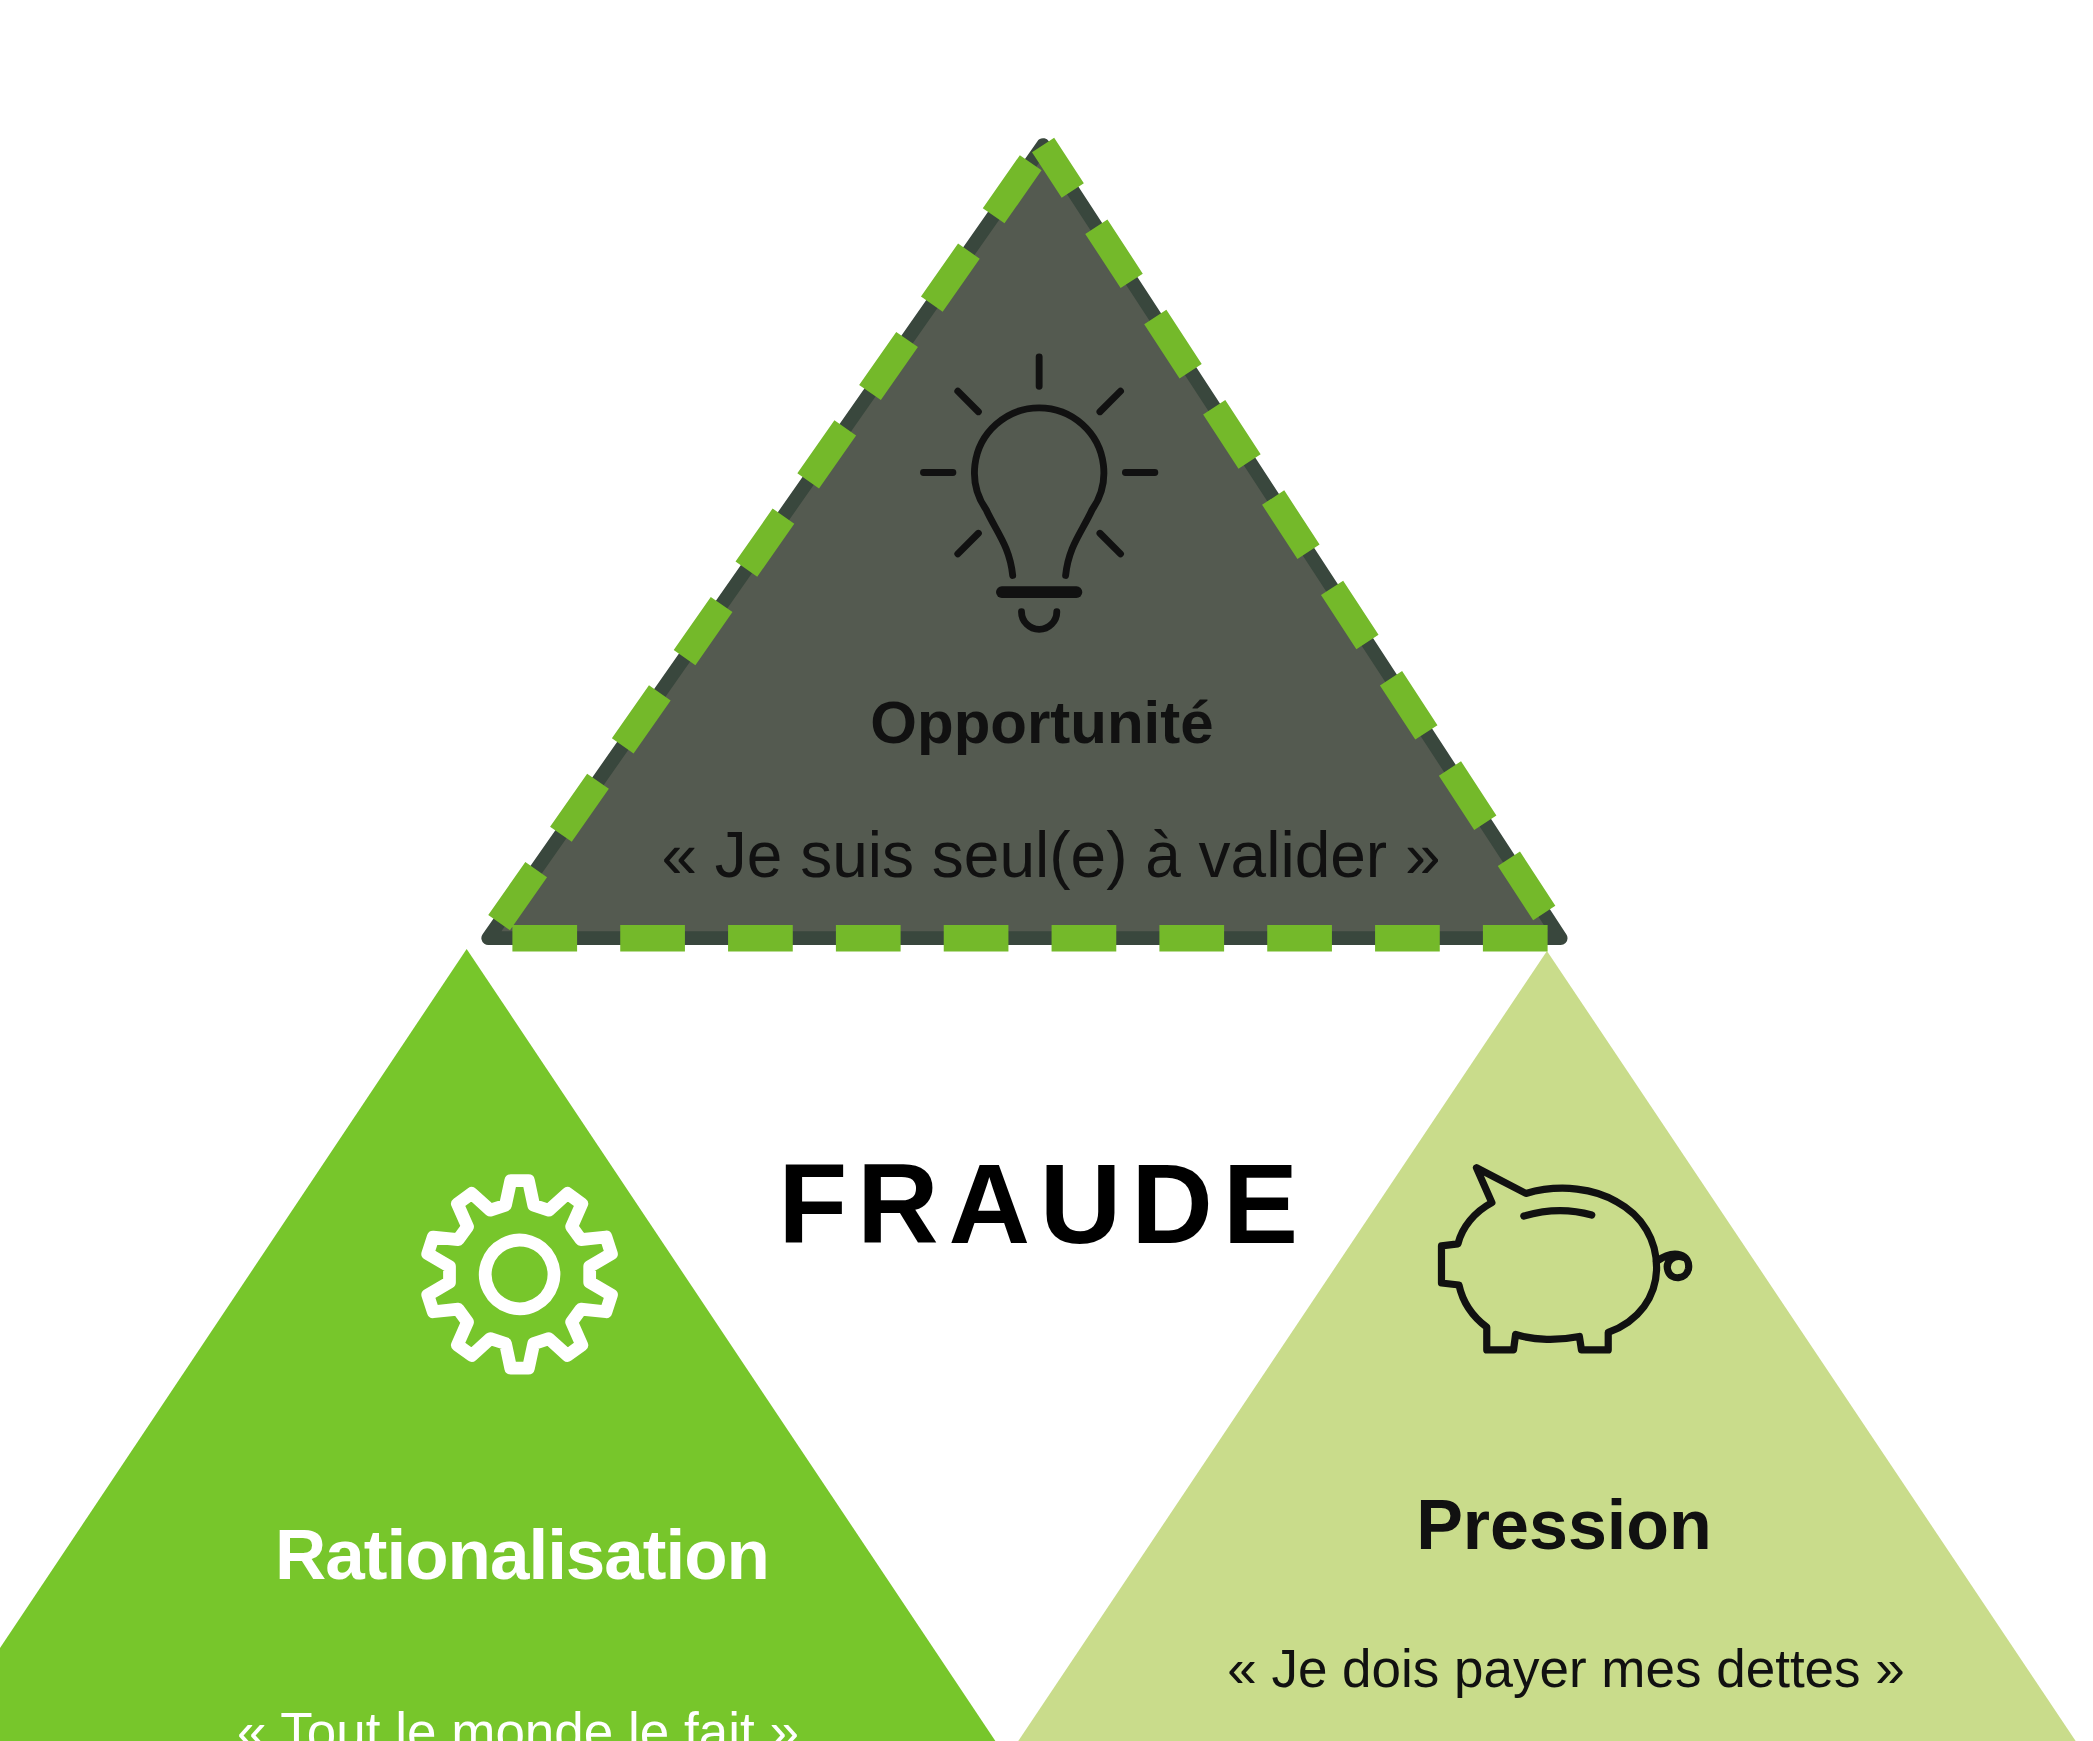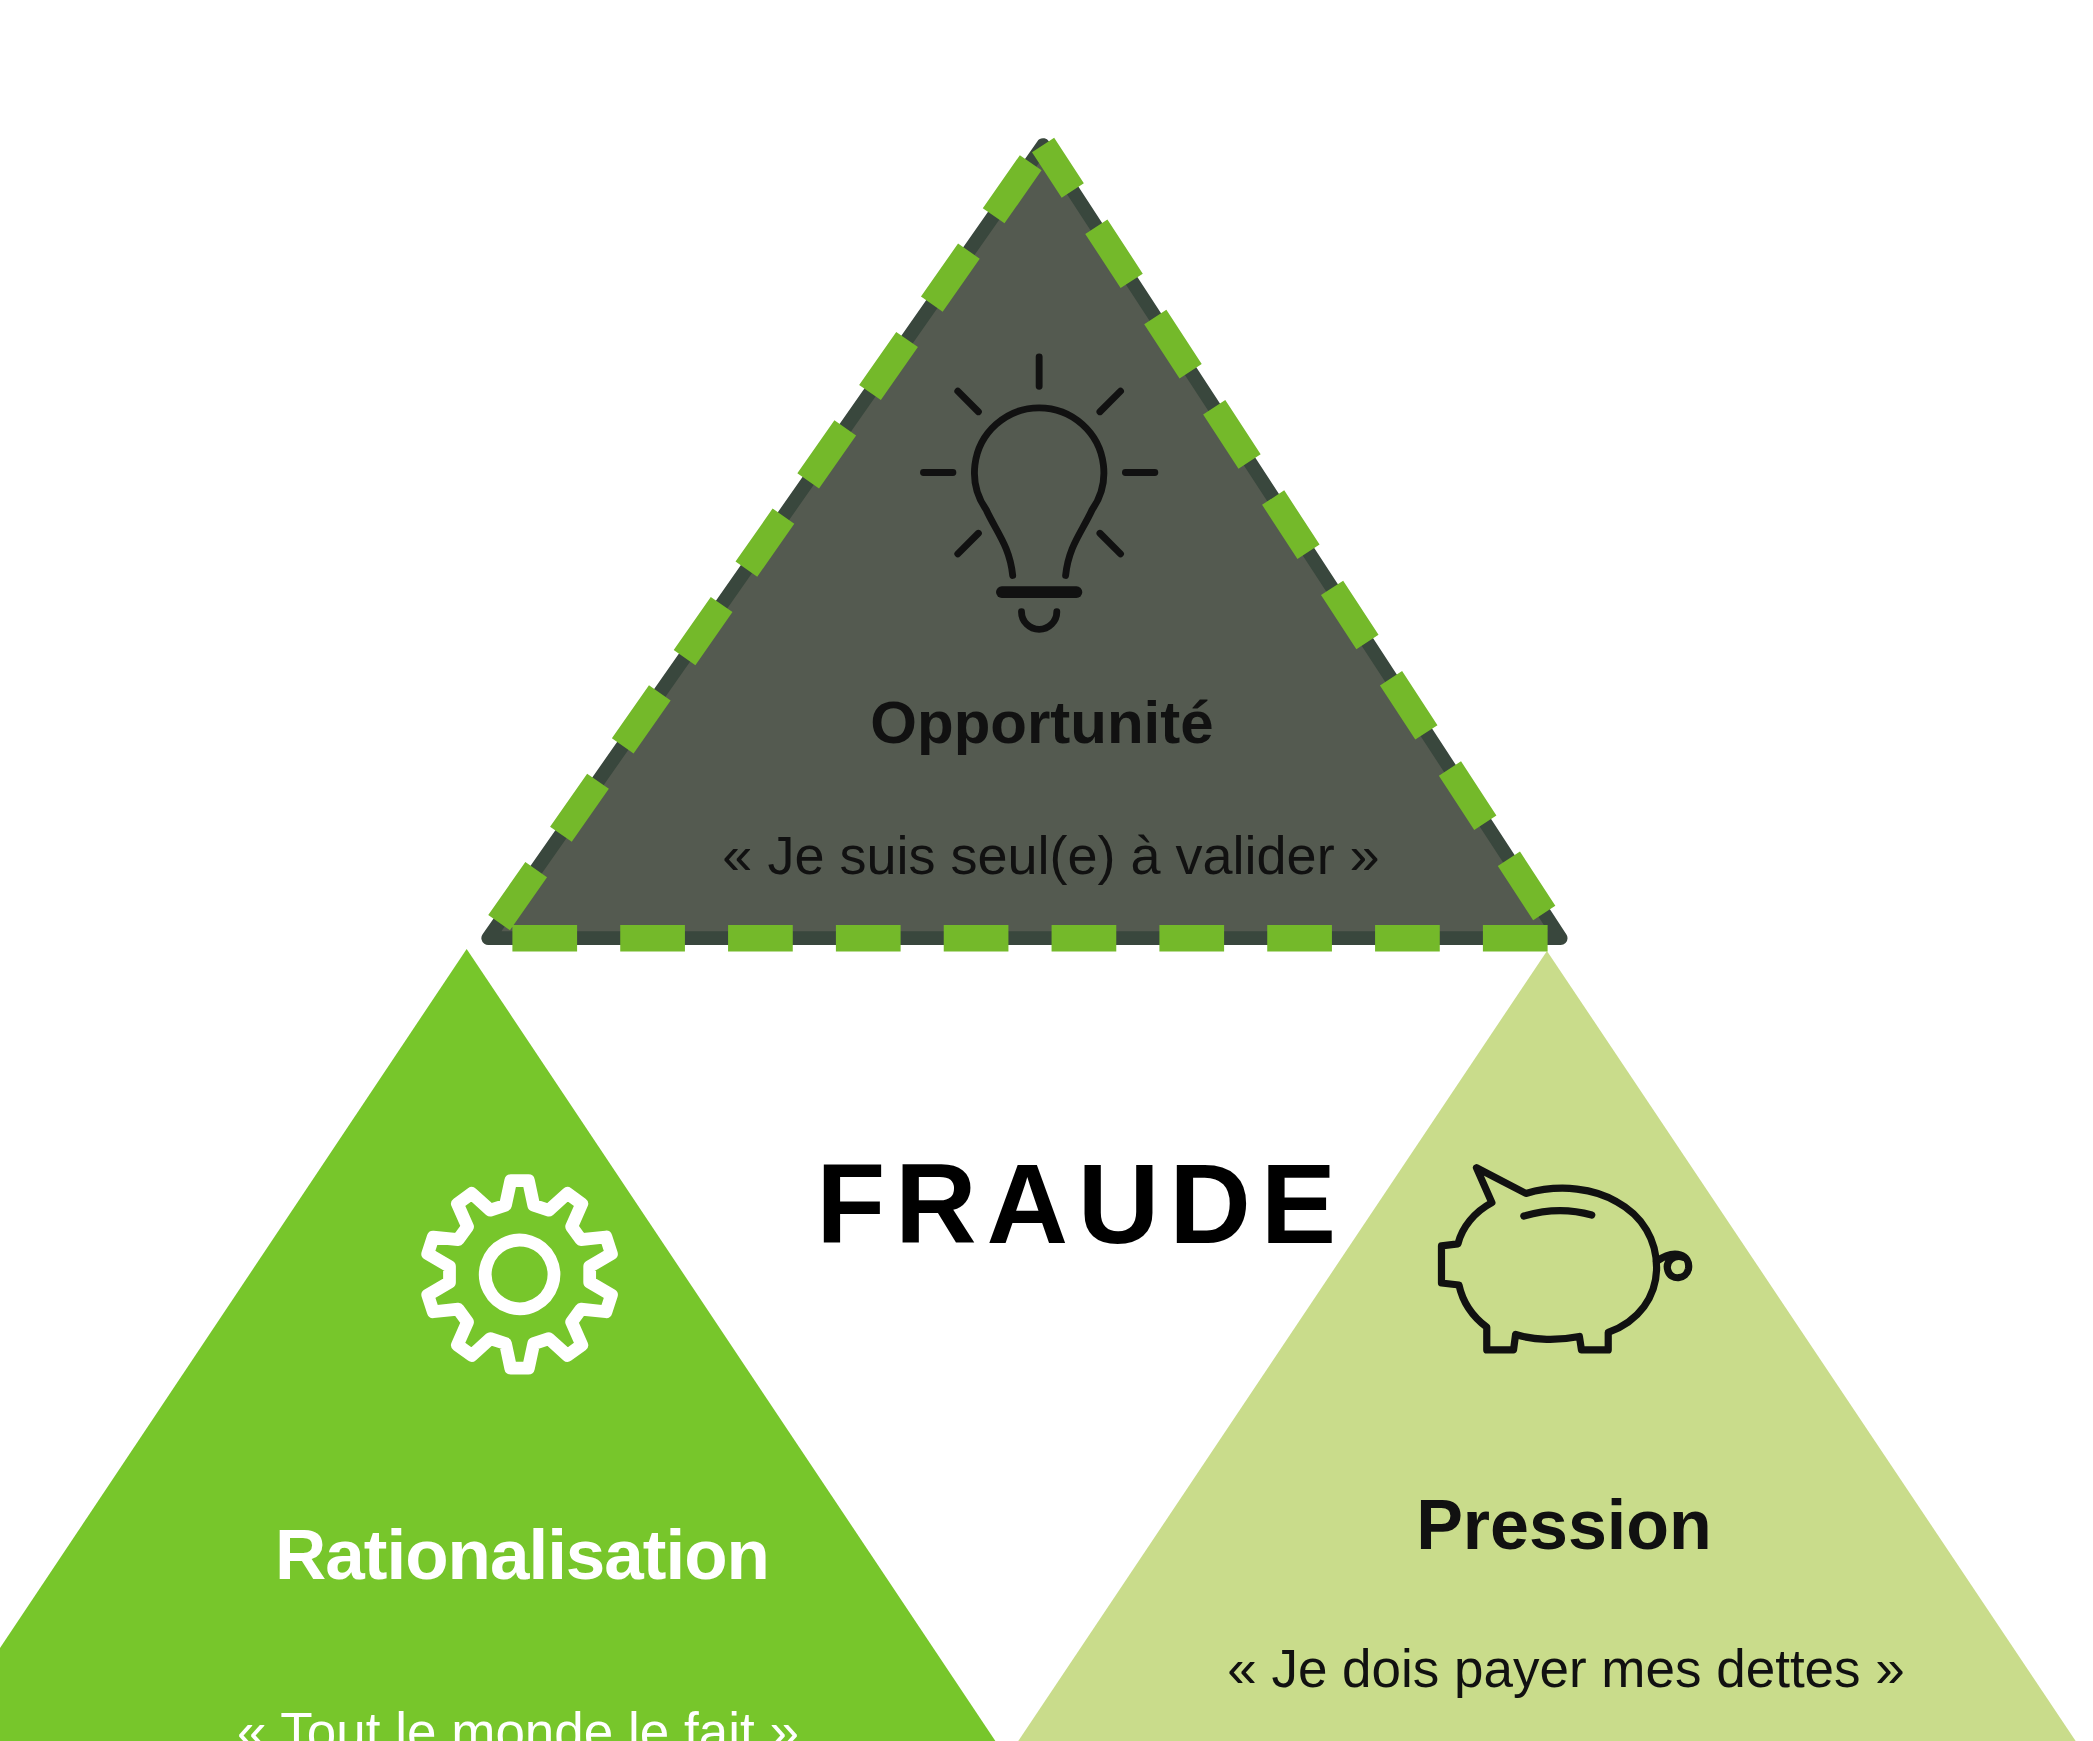--- a/index.html
+++ b/index.html
@@ -17,22 +17,22 @@
   .ink-thick{stroke:var(--text_dark);fill:none;stroke-width:12;stroke-linecap:round;}
   .gear{stroke:var(--text_light);fill:none;stroke-width:13;stroke-linejoin:round;}
 
   .lbl{position:absolute;transform:translate(-50%,-50%);white-space:nowrap;line-height:1;}
   .big{font-weight:700;font-size:60px;}
   .quote{font-weight:400;font-size:53px;}
   .dark{color:var(--text_dark);}
   .light{color:var(--text_light);}
 
   #opportunity-label{left:1042px;top:723px;}
-  #opportunity-quote{left:1051px;top:855px;font-size:54px;}
-  #fraude-label{left:1081px;top:1204px;font-size:113px;font-weight:600;letter-spacing:9.8px;color:#000;}
+  #opportunity-quote{left:1051px;top:855px;font-size:64px;}
+  #fraude-label{left:1043px;top:1204px;font-size:113px;font-weight:600;letter-spacing:9.8px;color:#000;}
   #rationalisation-label{left:522px;top:1525px;font-size:71px;letter-spacing:-1px;margin-top:29px;}
   #rationalisation-quote{left:518px;top:1731px;}
   #pression-label{left:1564px;top:1525px;font-size:70px;}
   #pression-quote{left:1566px;top:1668px;text-align:right;}
 </style>
 </head>
 <body>
 
 <svg id="scene" viewBox="0 0 2136 1777">
 

